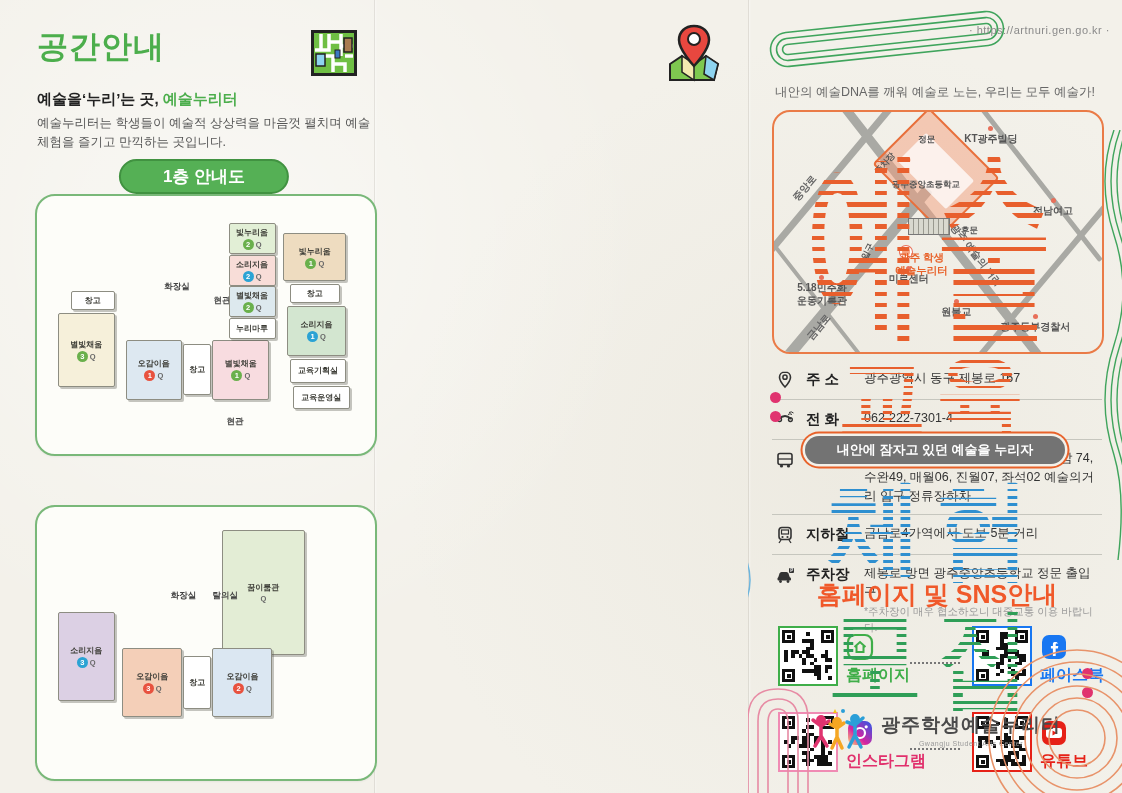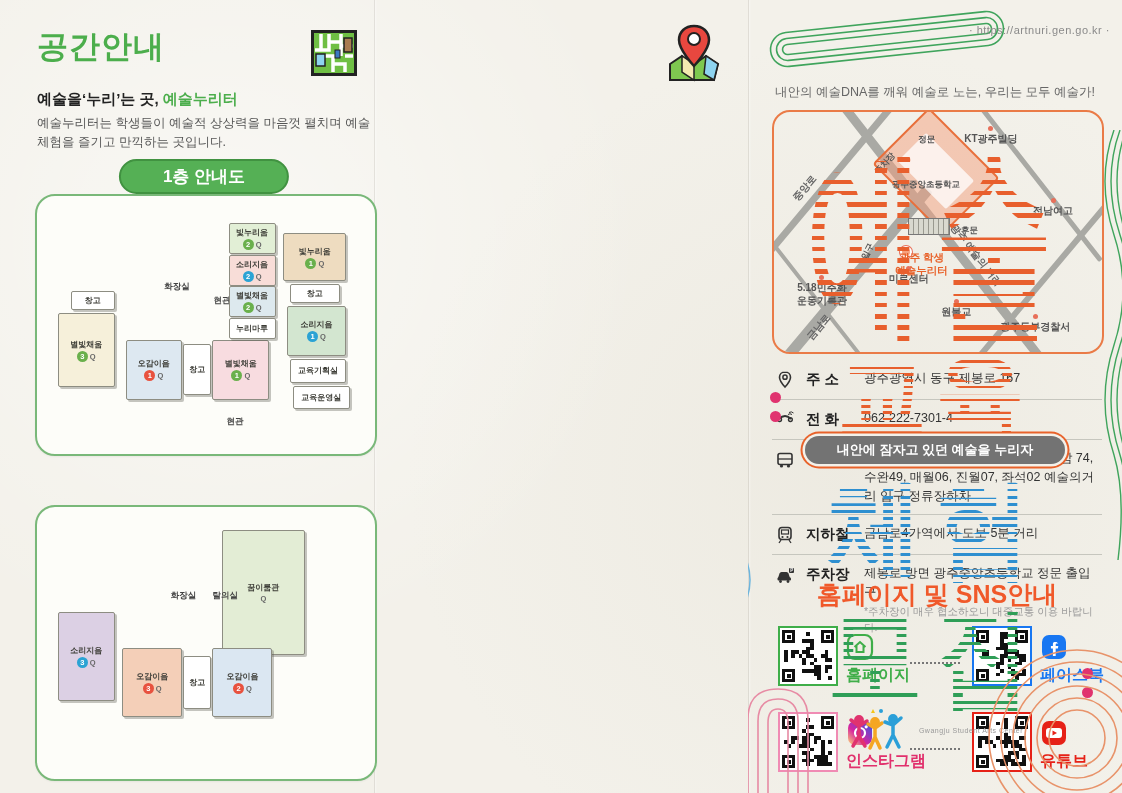--- a/index.html
+++ b/index.html
@@ -773,20 +773,21 @@
             <circle cx="28" cy="16" r="3.2" fill="#f5a623"></circle>
             <path d="M28 19 V31 M28 22 L21 18 M28 22 L35 17 M28 31 L23 42 M28 31 L33 42"></path>
           </g>
         <g stroke="#2b9fd8" stroke-width="3.5">
             <circle cx="46" cy="13" r="3.2" fill="#2b9fd8"></circle>
             <path d="M46 16 V29 M46 19 L38 16 M46 19 L54 12 M46 29 L40 41 M46 29 L52 41"></path>
           </g>
       </g>
     </svg>
     <div>
+      <div class="logo-kr">광주학생예술누리터</div>
       <div class="logo-en">Gwangju Student Arts Center</div>
     </div>
   </div>
 
   <svg class="abs" style="right:-8px;top:130px" width="40" height="430" viewBox="0 0 40 430">
     <g fill="none" stroke="#3fa45c" stroke-width="1.4">
       <path d="M30 0 q-18 50 0 105 q18 55 0 110 q-18 55 0 110 q12 40 4 105"></path>
       <path d="M36 0 q-18 50 0 105 q18 55 0 110 q-18 55 0 110 q12 40 4 105"></path>
       <path d="M24 0 q-18 50 0 105 q18 55 0 110 q-18 55 0 110 q12 40 4 105"></path>
     </g>

